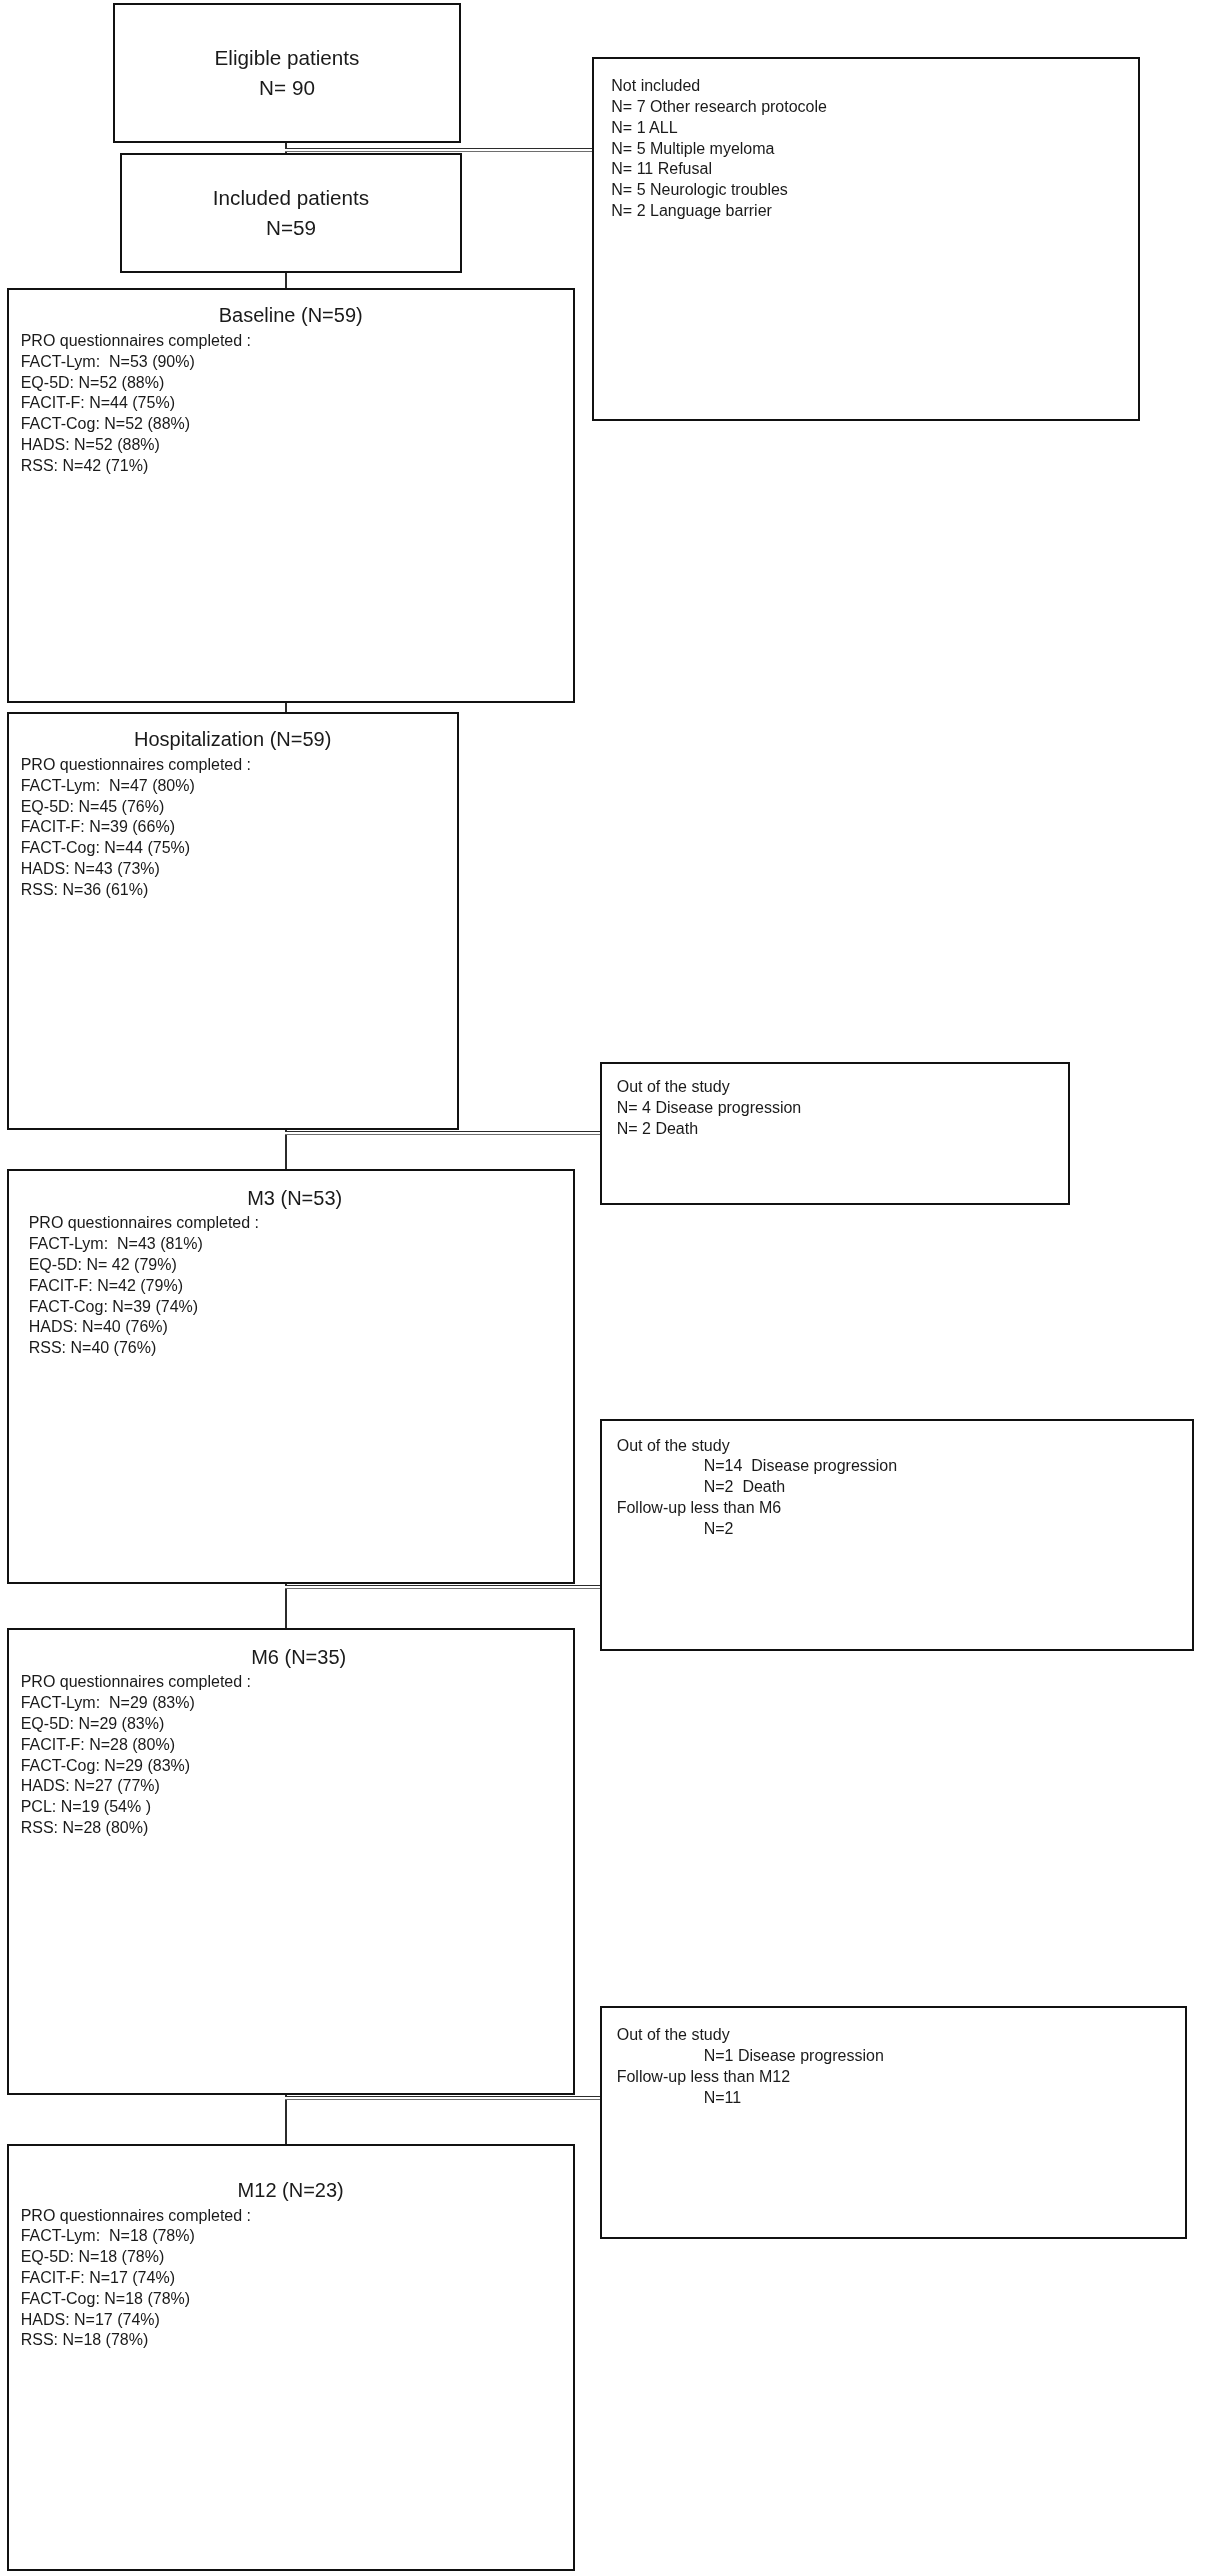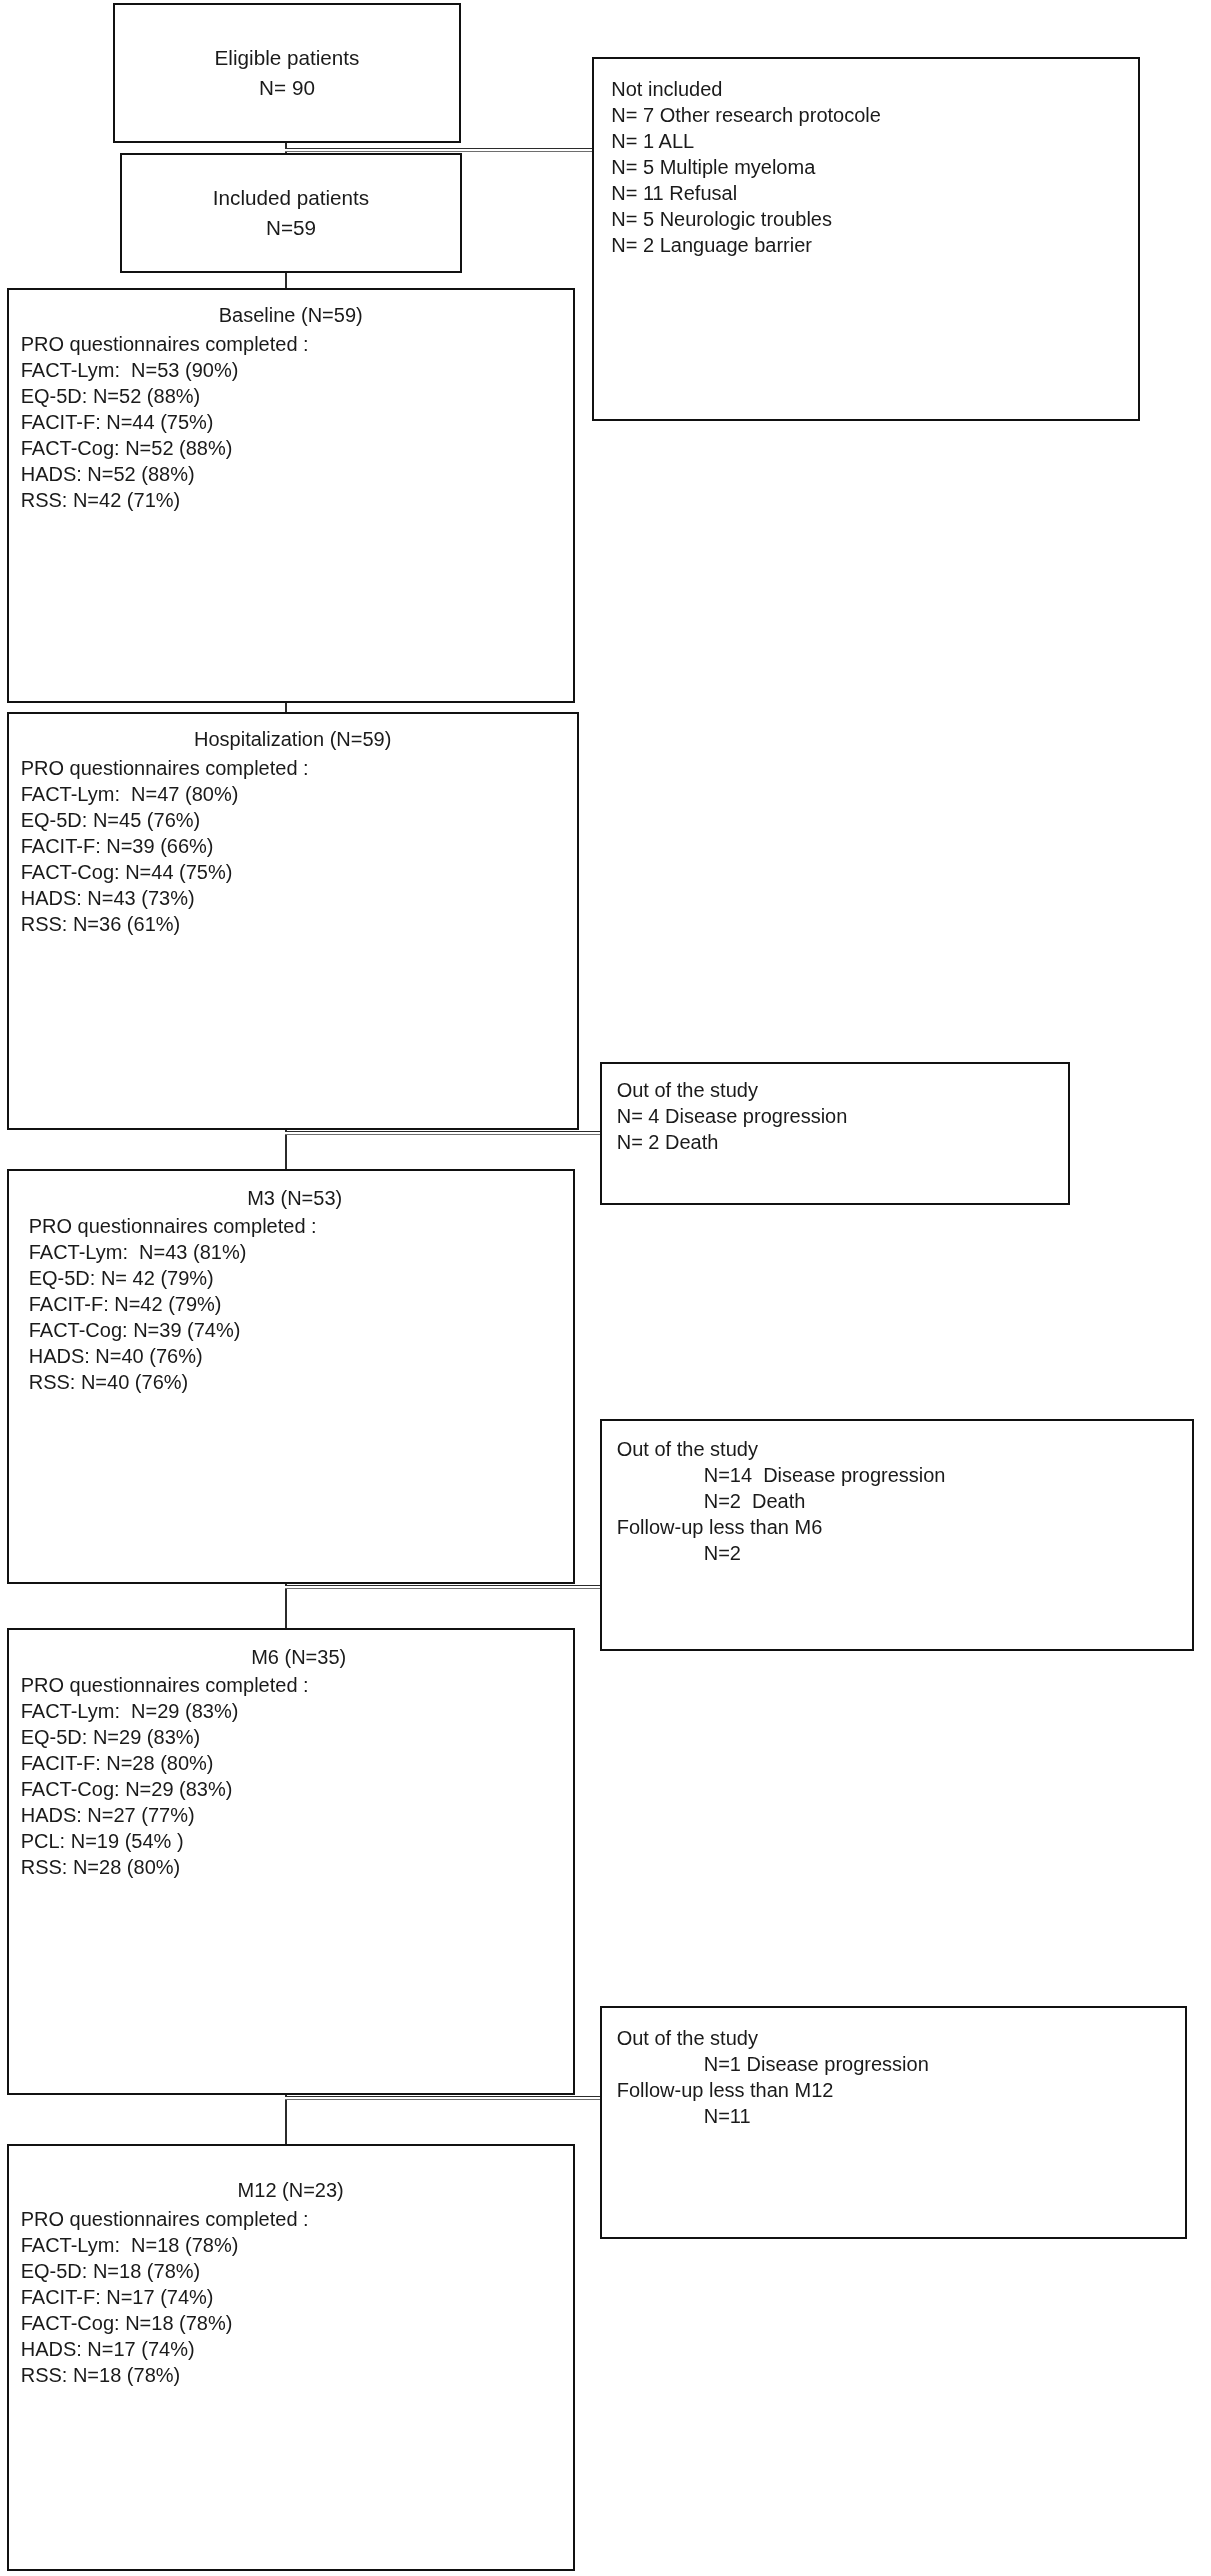--- a/index.html
+++ b/index.html
@@ -21,21 +21,21 @@
     border:2px solid #111111;
     z-index:5;
   }
   .title{
     text-align:center;
     font-size:20px;
     line-height:1.25;
     white-space:pre-line;
   }
   .lines{
-    font-size:20px;
+    font-size:16px;
     line-height:1.30;
   }
   .lines div{ white-space:pre; }
   .centerblock{
     display:flex;
     flex-direction:column;
     align-items:center;
     justify-content:center;
     height:100%;
     font-size:20.7px;
@@ -102,21 +102,21 @@
       <div>PRO questionnaires completed :</div>
       <div>FACT-Lym:  N=53 (90%)</div>
       <div>EQ-5D: N=52 (88%)</div>
       <div>FACIT-F: N=44 (75%)</div>
       <div>FACT-Cog: N=52 (88%)</div>
       <div>HADS: N=52 (88%)</div>
       <div>RSS: N=42 (71%)</div>
     </div>
   </div>
 
-  <div class="box" style="left:6.7px; top:712px; width:572px; height:418px;">
+  <div class="box" style="left:6.7px; top:712px; width:452px; height:418px;">
     <div class="title" style="margin-top:13.3px;">Hospitalization (N=59)</div>
     <div class="lines" style="padding:2.7px 0 0 12px;">
       <div>PRO questionnaires completed :</div>
       <div>FACT-Lym:  N=47 (80%)</div>
       <div>EQ-5D: N=45 (76%)</div>
       <div>FACIT-F: N=39 (66%)</div>
       <div>FACT-Cog: N=44 (75%)</div>
       <div>HADS: N=43 (73%)</div>
       <div>RSS: N=36 (61%)</div>
     </div>

